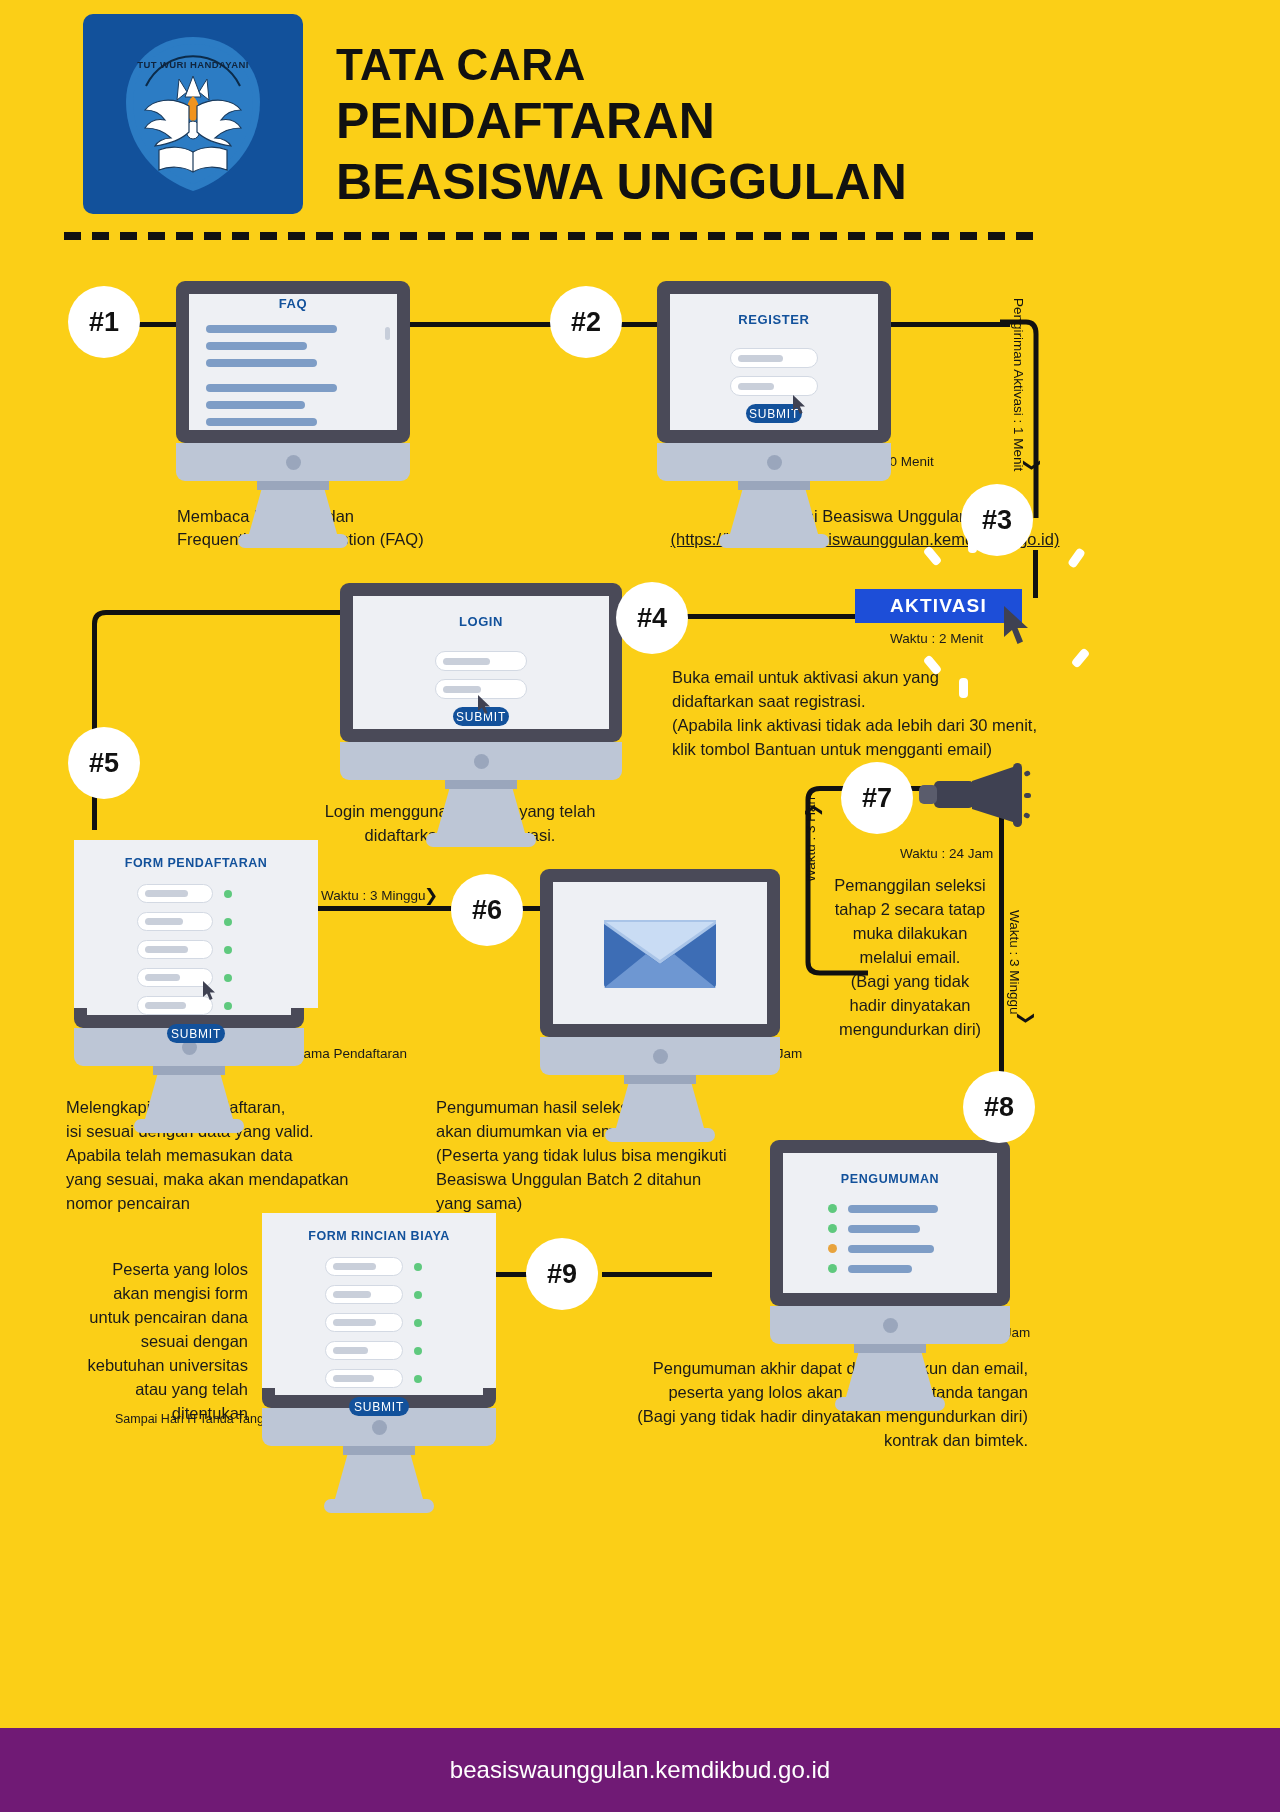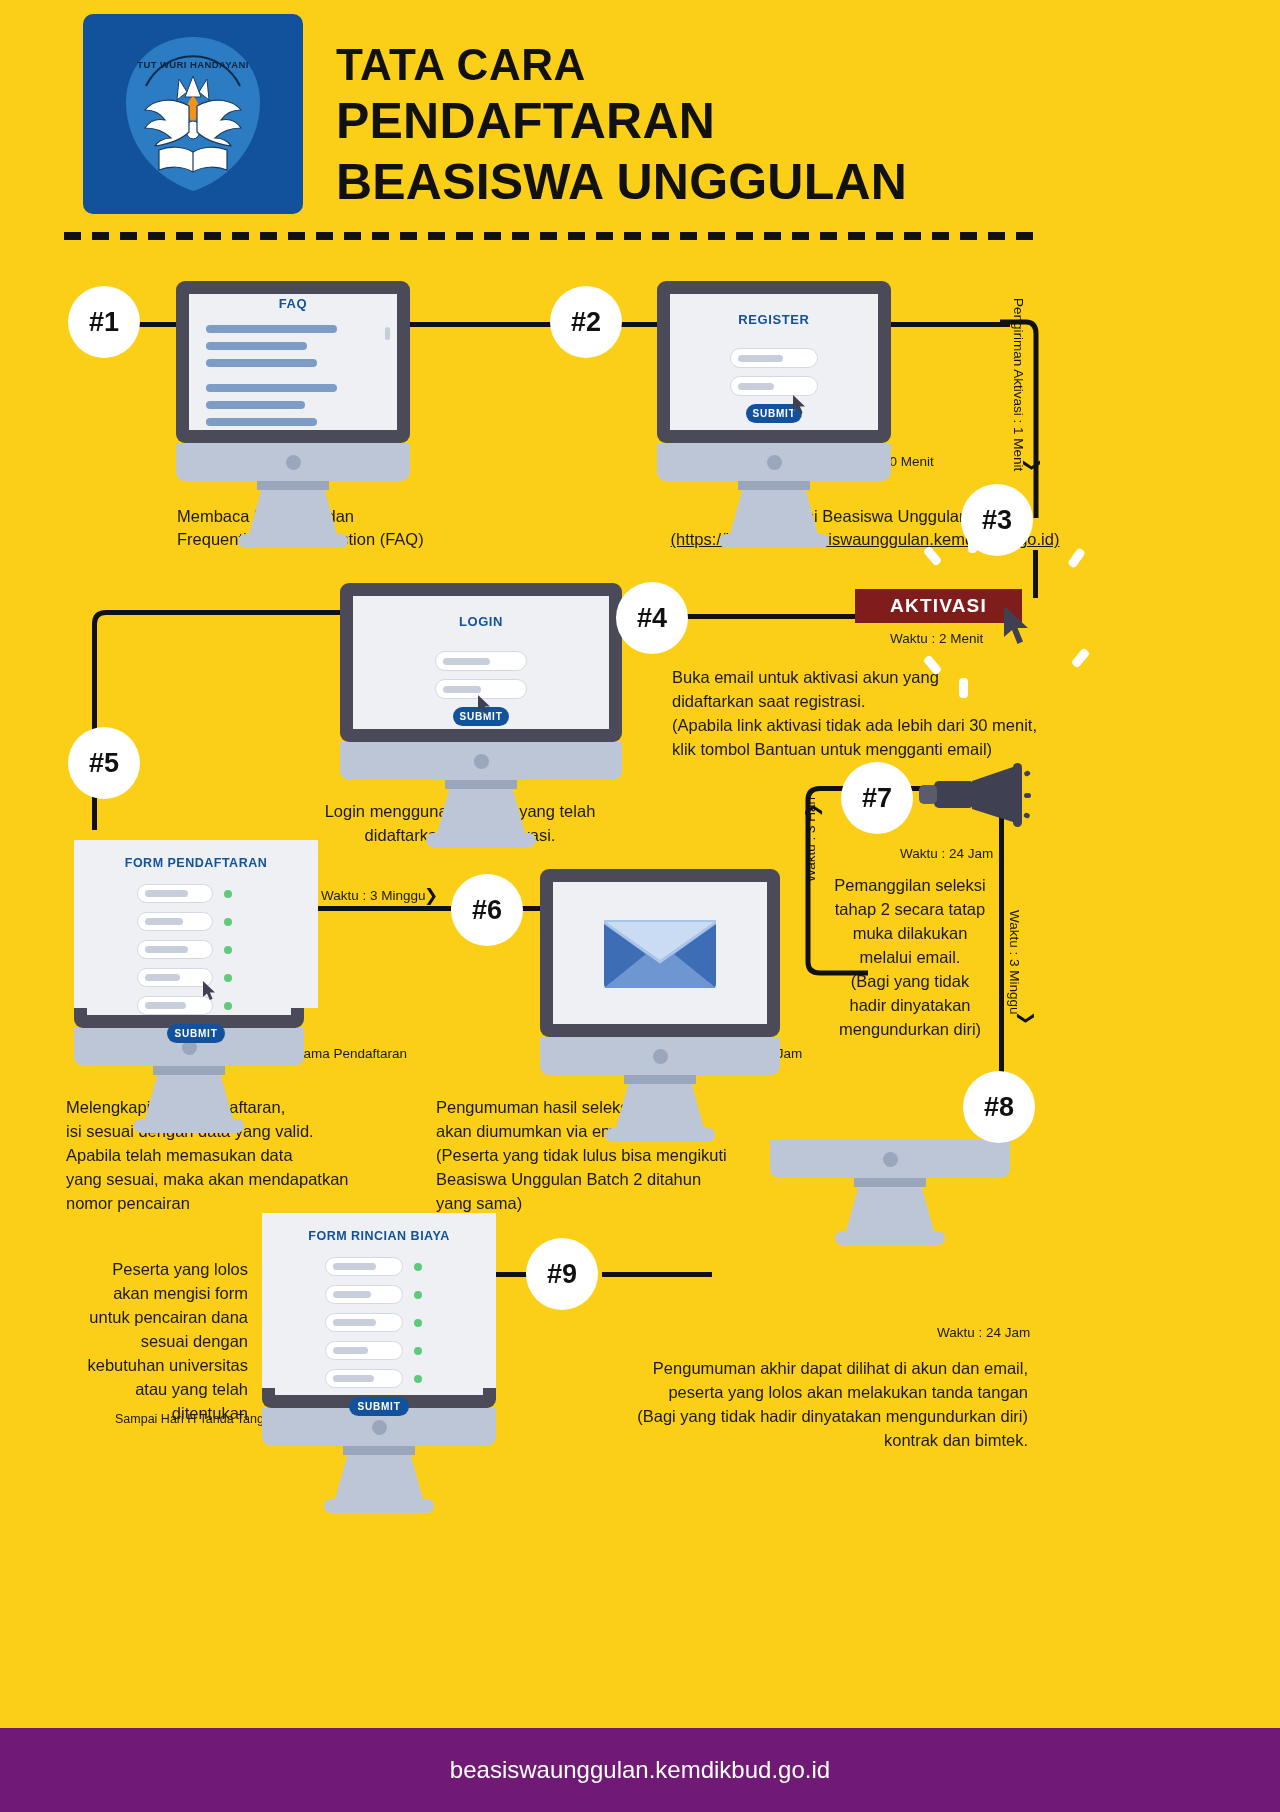--- a/index.html
+++ b/index.html
@@ -109,21 +109,21 @@
   .scrollbar { position:absolute; right:7px; width:5px; background:#C7CEDA; border-radius:3px; }
 
   .inp {
     border:1.5px solid #D3D9E3; background:#fff; border-radius:12px;
     height:20px; display:flex; align-items:center; padding:0 7px;
     margin:0 auto 8px auto;
   }
   .inp > i { display:block; height:7px; border-radius:4px; background:#C9CFDA; }
   .submit-btn {
     background:#12519B; color:#fff; border-radius:11px;
-    font-size:10px; font-weight:bold; letter-spacing:0.8px;
+    font-size:12px; font-weight:normal; letter-spacing:0.8px;
     display:flex; align-items:center; justify-content:center;
     font-family:"Liberation Sans", sans-serif;
     margin:6px auto;
   }
   .cursor { position:absolute; width:16px; height:22px; }
 
   
   .formcard {
     background:#EEF0F4; z-index:9; position:absolute;
   }
@@ -134,21 +134,21 @@
   .frow { display:flex; align-items:center; margin-bottom:9px; }
   .frow .fi {
     border:1.5px solid #D3D9E3; background:#fff; border-radius:11px;
     height:19px; display:flex; align-items:center; padding:0 7px;
   }
   .frow .fi > i { display:block; height:7px; border-radius:4px; background:#C9CFDA; }
   .fdot { width:8px; height:8px; border-radius:50%; background:#5FC97E; margin-left:11px; }
 
   
   #aktivasi-btn {
-    background:#7f1d1d; color:#fff; border-radius:0;
+    background:#1d4ed8; color:#fff; border-radius:0;
     display:flex; align-items:center; justify-content:center;
     font-family:"Liberation Sans", sans-serif; font-weight:bold;
     font-size:19px; letter-spacing:1.2px;
     left:855px; top:589px; width:167px; height:34px; z-index:20;
   }
   .spark { position:absolute; background:#fff; border-radius:4px; }
 
   
   #megaphone { left:916px; top:763px; width:115px; height:70px; z-index:14; }
 
@@ -498,20 +498,43 @@
   <div class="abs" style="left:1008px; top:910px; width:20px; height:110px;">
     <div class="vtxt" style="position:absolute; left:14px; top:0; transform:rotate(90deg);">Waktu : 3 Minggu</div>
   </div>
   <div class="abs chev" style="left:1020px; top:1008px; transform:rotate(90deg);">❯</div>
 
   <div class="abs badge sz" style="left:963px; top:1071px;">
     <span>#8</span>
   </div>
 
   <div class="abs monitor" style="left:770px; top:1140px; width:240px;">
+    <div class="mon-bezel">
+      <div class="mon-screen" style="height:140px; padding:19px 17px;">
+        <div class="scr-title" style="font-size:12.5px; margin-bottom:18px;">PENGUMUMAN</div>
+        <div style="padding-left:28px;">
+          <div class="pg-row">
+              <div class="pg-dot" style="background:#5FC97E;"></div>
+              <div class="pg-bar" style="width:90px;"></div>
+            </div>
+          <div class="pg-row">
+              <div class="pg-dot" style="background:#5FC97E;"></div>
+              <div class="pg-bar" style="width:72px;"></div>
+            </div>
+          <div class="pg-row">
+              <div class="pg-dot" style="background:#E8A33D;"></div>
+              <div class="pg-bar" style="width:86px;"></div>
+            </div>
+          <div class="pg-row">
+              <div class="pg-dot" style="background:#5FC97E;"></div>
+              <div class="pg-bar" style="width:64px;"></div>
+            </div>
+        </div>
+      </div>
+    </div>
     <div class="mon-neck-bar">
         <div class="mon-dot"></div>
       </div>
     <div class="mon-stand-top"></div>
     <div class="mon-stand"></div>
     <div class="mon-foot"></div>
   </div>
 
   <div class="abs waktu" style="left:937px; top:1325px;">Waktu : 24 Jam</div>
 

